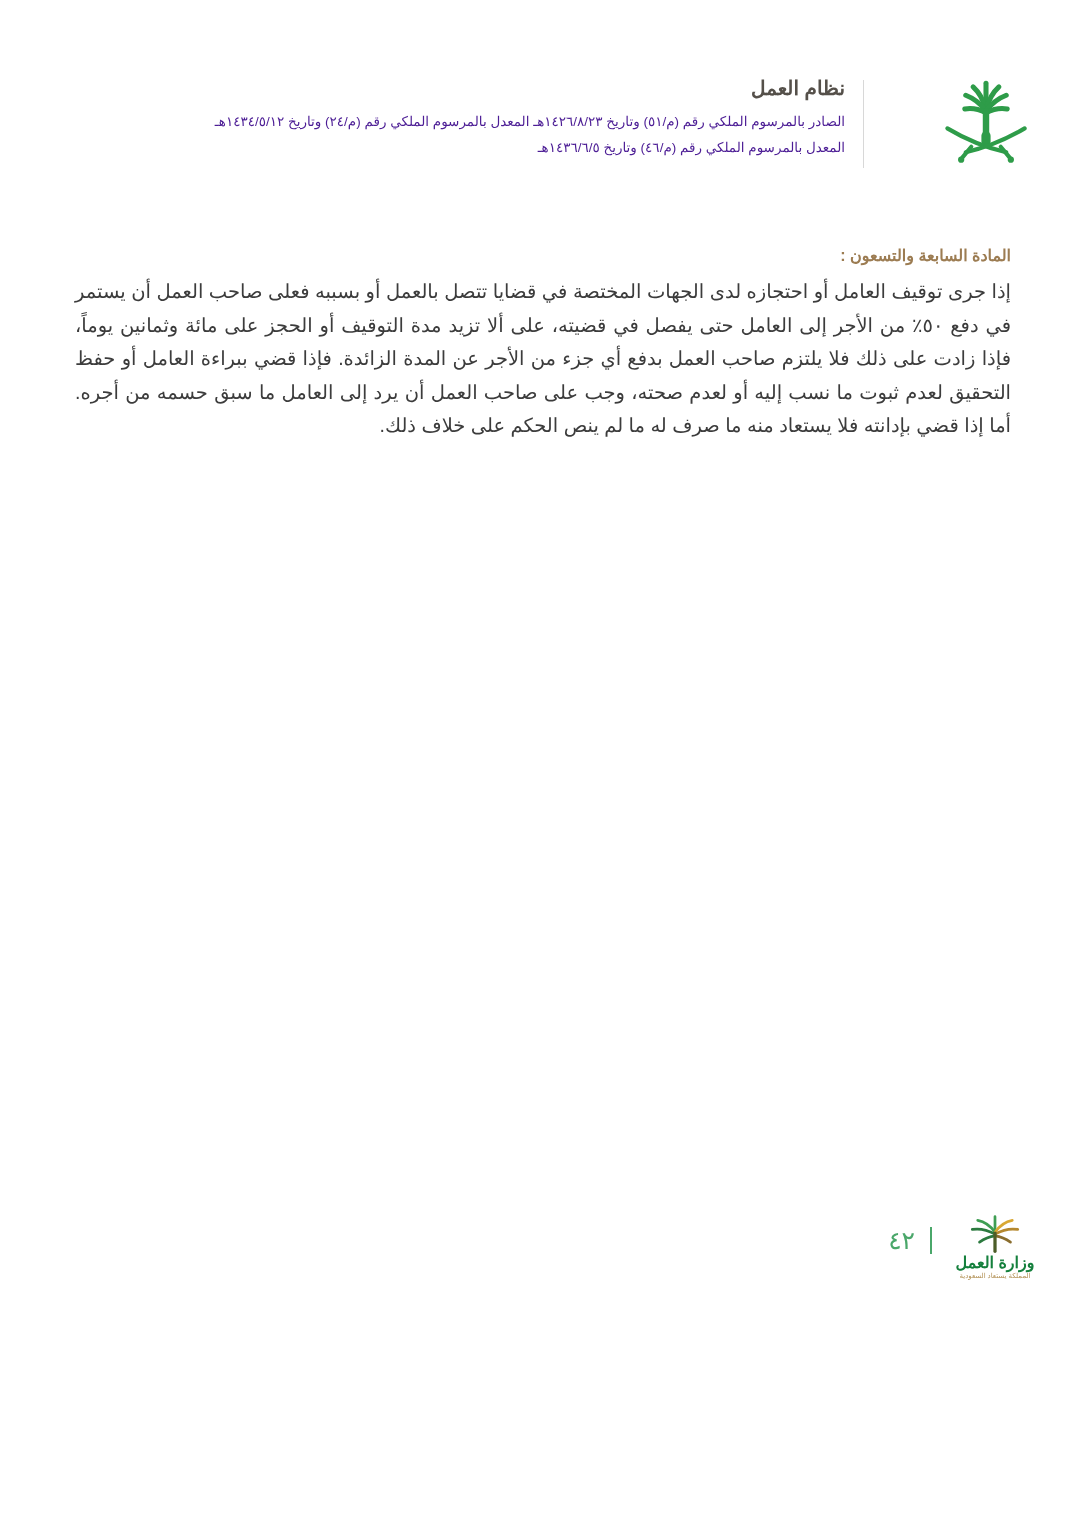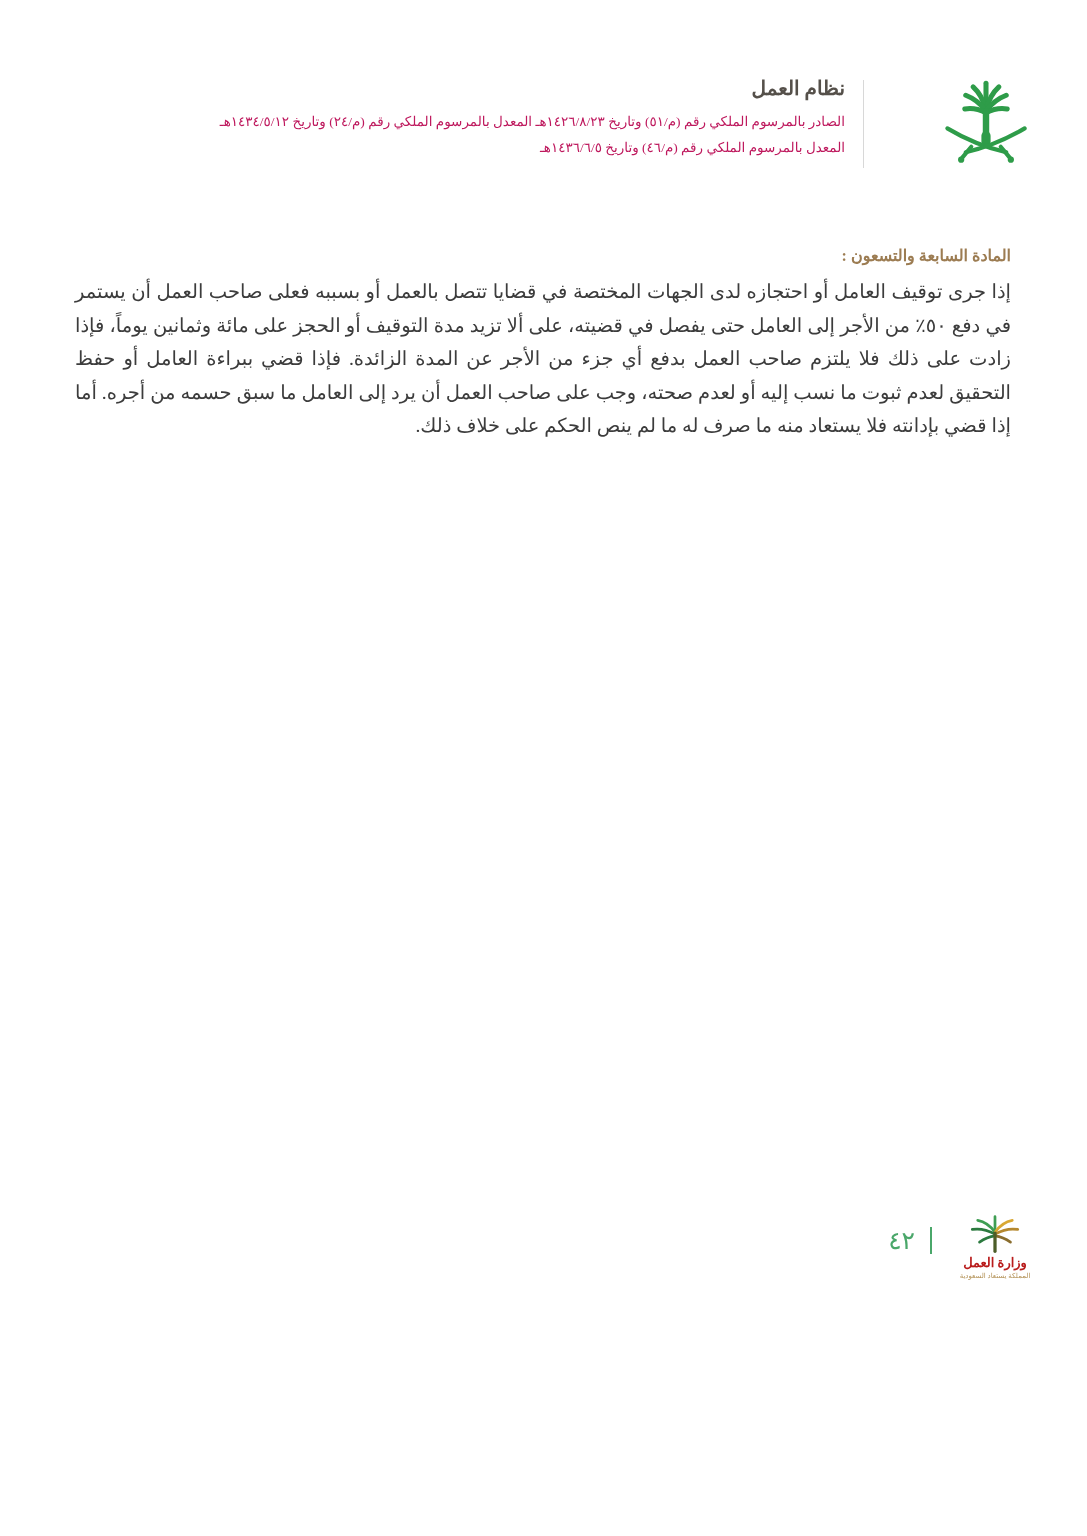--- a/index.html
+++ b/index.html
@@ -1,21 +1,21 @@
 <!DOCTYPE html>
 <html lang="ar"><head>
 <meta charset="utf-8">
 <style>
   * { margin:0; padding:0; box-sizing:border-box; }
   html,body { background:#ffffff; }
   .page {
     position:relative;
     width:1087px; height:1317px;
     background:#ffffff;
-    font-family:Liberation Serif, serif;
+    font-family:Liberation Sans, sans-serif;
     overflow:hidden;
   }
 
   
   .emblem {
     position:absolute; top:74px; right:55px;
     width:92px; height:94px;
   }
   .header-divider {
     position:absolute; top:80px; right:223px;
@@ -23,21 +23,21 @@
   }
   .header-text {
     position:absolute; top:76px; right:242px; width:745px;
     direction:rtl; text-align:right;
   }
   .doc-title {
     font-size:20px; font-weight:bold; color:#55504a;
     margin-bottom:9px; letter-spacing:0;
   }
   .doc-subtitle {
-    font-size:13.5px; color:#be185d; line-height:26px;
+    font-size:13.5px; color:#4c1d95; line-height:26px;
   }
 
   
   .content {
     position:absolute; top:194px; right:76px; width:936px;
     direction:rtl;
     color:#3c3c3c;
     font-size:19.5px; line-height:33.5px;
     text-align:justify;
   }
@@ -66,21 +66,21 @@
     padding-bottom:14px;
   }
   .footer-divider {
     width:2px; height:27px; background:#4aa76a; margin-bottom:14px;
   }
   .ministry-logo {
     display:flex; flex-direction:column; align-items:center; width:96px;
   }
   .ministry-palm { width:56px; height:40px; margin-bottom:1px; }
   .ministry-name {
-    color:#b91c1c; font-size:13px; font-weight:bold; line-height:16px;
+    color:#15803d; font-size:16px; font-weight:bold; line-height:16px;
     direction:rtl; white-space:nowrap;
   }
   .ministry-sub {
     color:#b29054; font-size:7px; line-height:10px;
     direction:rtl; white-space:nowrap;
   }
 </style>
 </head>
 <body>
 

